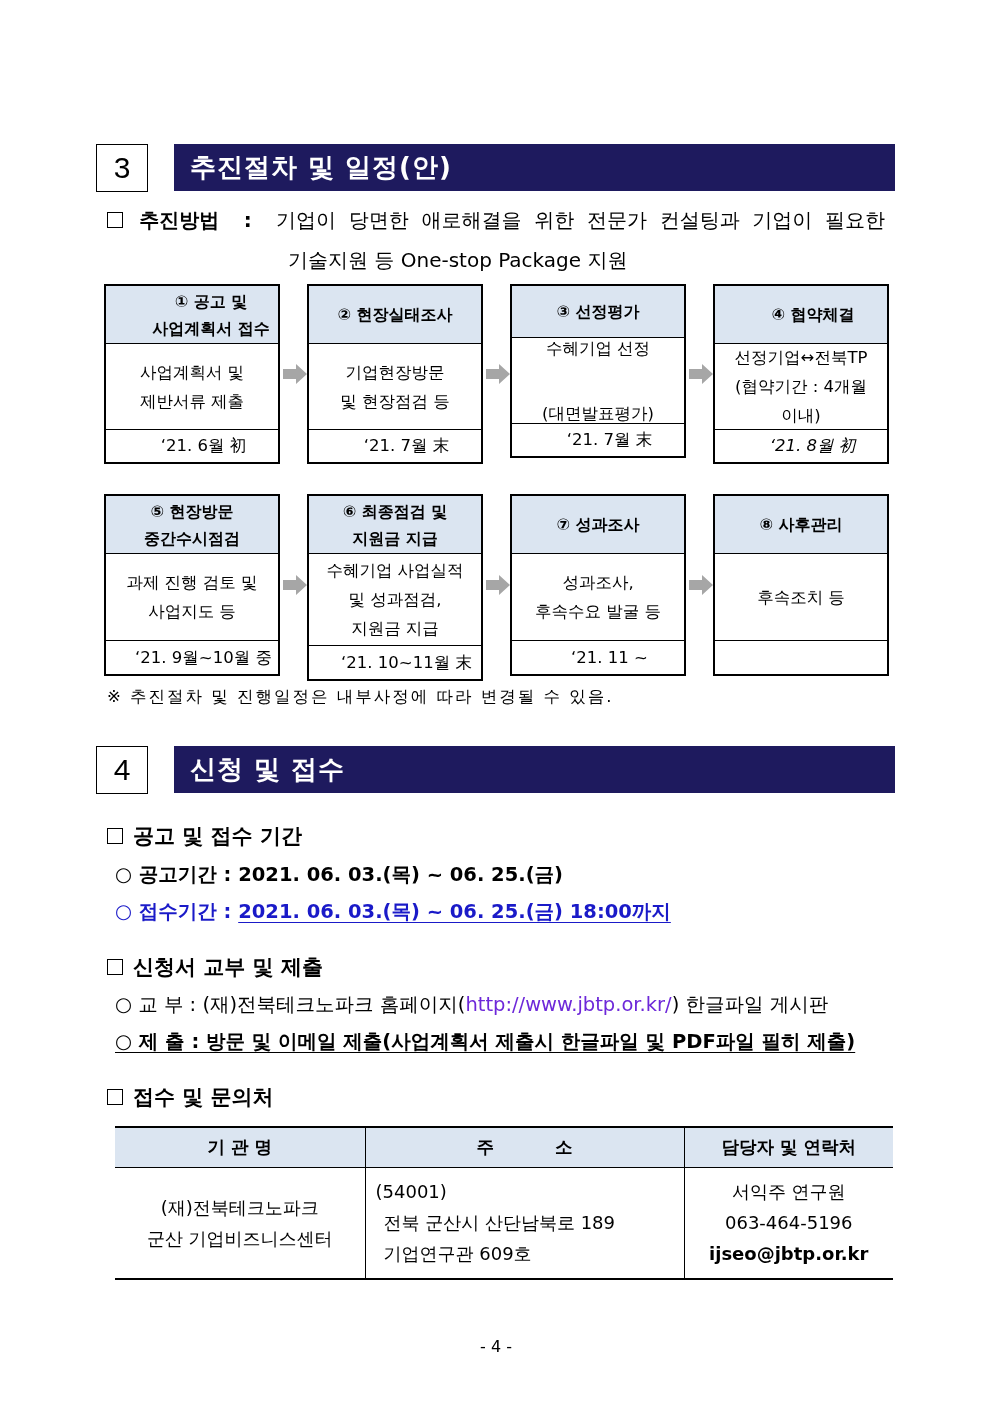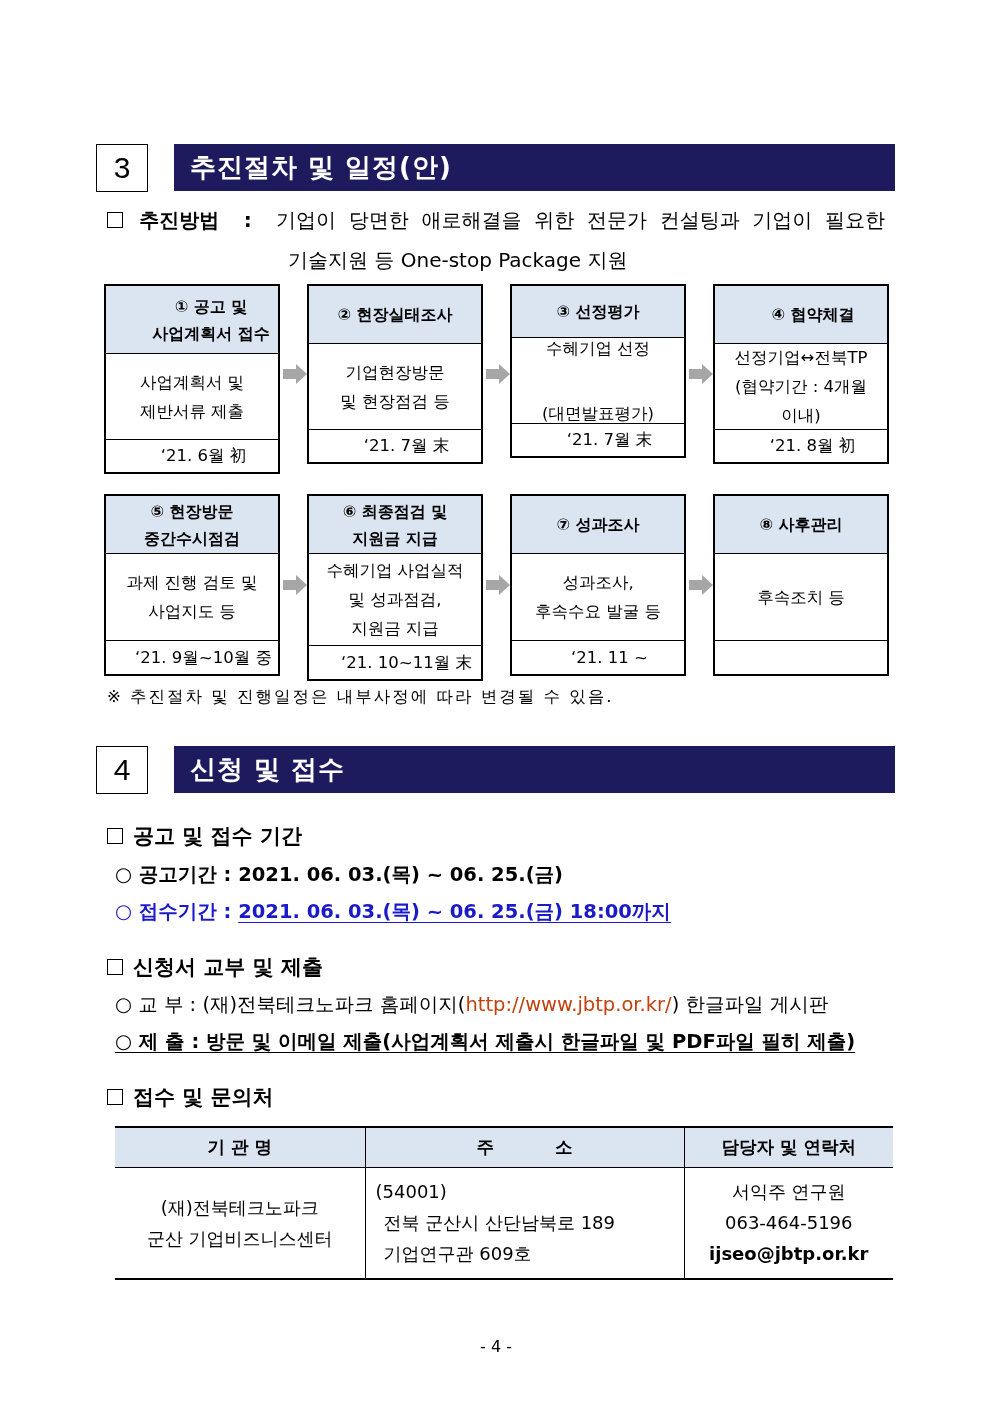--- a/index.html
+++ b/index.html
@@ -22,21 +22,21 @@
   .step .bd { border-bottom: 1px solid #000; display: flex; align-items: center; justify-content: center; flex-direction: column;
     font-size: 16.5px; line-height: 29px; text-align: center; }
   .step .dt { display: flex; align-items: center; justify-content: center; font-size: 16.5px; text-align: center; margin-left: 23px; }
 
   .arrow { position: absolute; width: 24px; height: 20px; }
 
   .note { position: absolute; left: 107px; top: 686px; font-size: 16.5px; letter-spacing: 2px; white-space: nowrap; }
 
   .blue { color: #1a1ac8; }
   .ul { text-decoration: underline; text-underline-offset: 4px; }
-  .purple { color: #c2410c; }
+  .purple { color: #6d28d9; }
 
   table.contact { position: absolute; left: 115px; top: 1126px; width: 778px; border-collapse: collapse; }
   table.contact th { background: #dbe5f1; height: 40px; font-size: 17.5px; font-weight: bold; border-top: 2.5px solid #000;
     border-bottom: 1px solid #000; border-left: 1px solid #000; }
   table.contact td { height: 112px; font-size: 18px; line-height: 31px; border-bottom: 2.5px solid #000; border-left: 1px solid #000;
     vertical-align: middle; }
   table.contact th:first-child, table.contact td:first-child { border-left: none; }
   .pagenum { position: absolute; left: 0; width: 992px; top: 1337px; text-align: center; font-size: 16px; }
 </style>
 </head>
@@ -50,21 +50,21 @@
 <div class="line" style="left:107px; top:207px; font-size:20px;">
   <span class="box-glyph"></span>
   <span class="bold">추진방법</span>
   <span class="bold" style="margin:0 18px;">:</span>
   <span style="white-space:pre;">기업이  당면한  애로해결을  위한  전문가  컨설팅과  기업이  필요한</span>
 </div>
 <div class="line" style="left:288px; top:247px; font-size:20px;">기술지원 등 One-stop Package 지원</div>
 
 <div id="row1"></div>
 <div class="step" style="left:104px; top:284px;">
-  <div class="hd" style="height:68px;padding-left:38px;">
+  <div class="hd" style="height:58px;padding-left:38px;">
       <span>① 공고 및</span>
       <span>사업계획서 접수</span>
     </div>
   <div class="bd" style="height:86px;">
       <span>사업계획서 및</span>
       <span>제반서류 제출</span>
     </div>
   <div class="dt" style="height:32px;">‘21. 6월 初</div>
 </div>
 <div class="step" style="left:307px; top:284px;">
@@ -89,21 +89,21 @@
 </div>
 <div class="step" style="left:713px; top:284px;">
   <div class="hd" style="height:58px;padding-left:24px;">
       <span>④ 협약체결</span>
     </div>
   <div class="bd" style="height:86px;">
       <span>선정기업↔전북TP</span>
       <span>(협약기간 : 4개월</span>
       <span>이내)</span>
     </div>
-  <div class="dt" style="height:32px;">‘21. 8월 初</div>
+  <div class="dt" style="height:32px;font-style:italic;">‘21. 8월 初</div>
 </div>
 
 <svg class="arrow" style="left:283px; top:364px;" viewBox="0 0 24 20">
     <polygon points="0,5 13,5 13,0 24,10 13,20 13,15 0,15" fill="#a6a6a6"></polygon>
   </svg>
 <svg class="arrow" style="left:486px; top:364px;" viewBox="0 0 24 20">
     <polygon points="0,5 13,5 13,0 24,10 13,20 13,15 0,15" fill="#a6a6a6"></polygon>
   </svg>
 <svg class="arrow" style="left:689px; top:364px;" viewBox="0 0 24 20">
     <polygon points="0,5 13,5 13,0 24,10 13,20 13,15 0,15" fill="#a6a6a6"></polygon>

